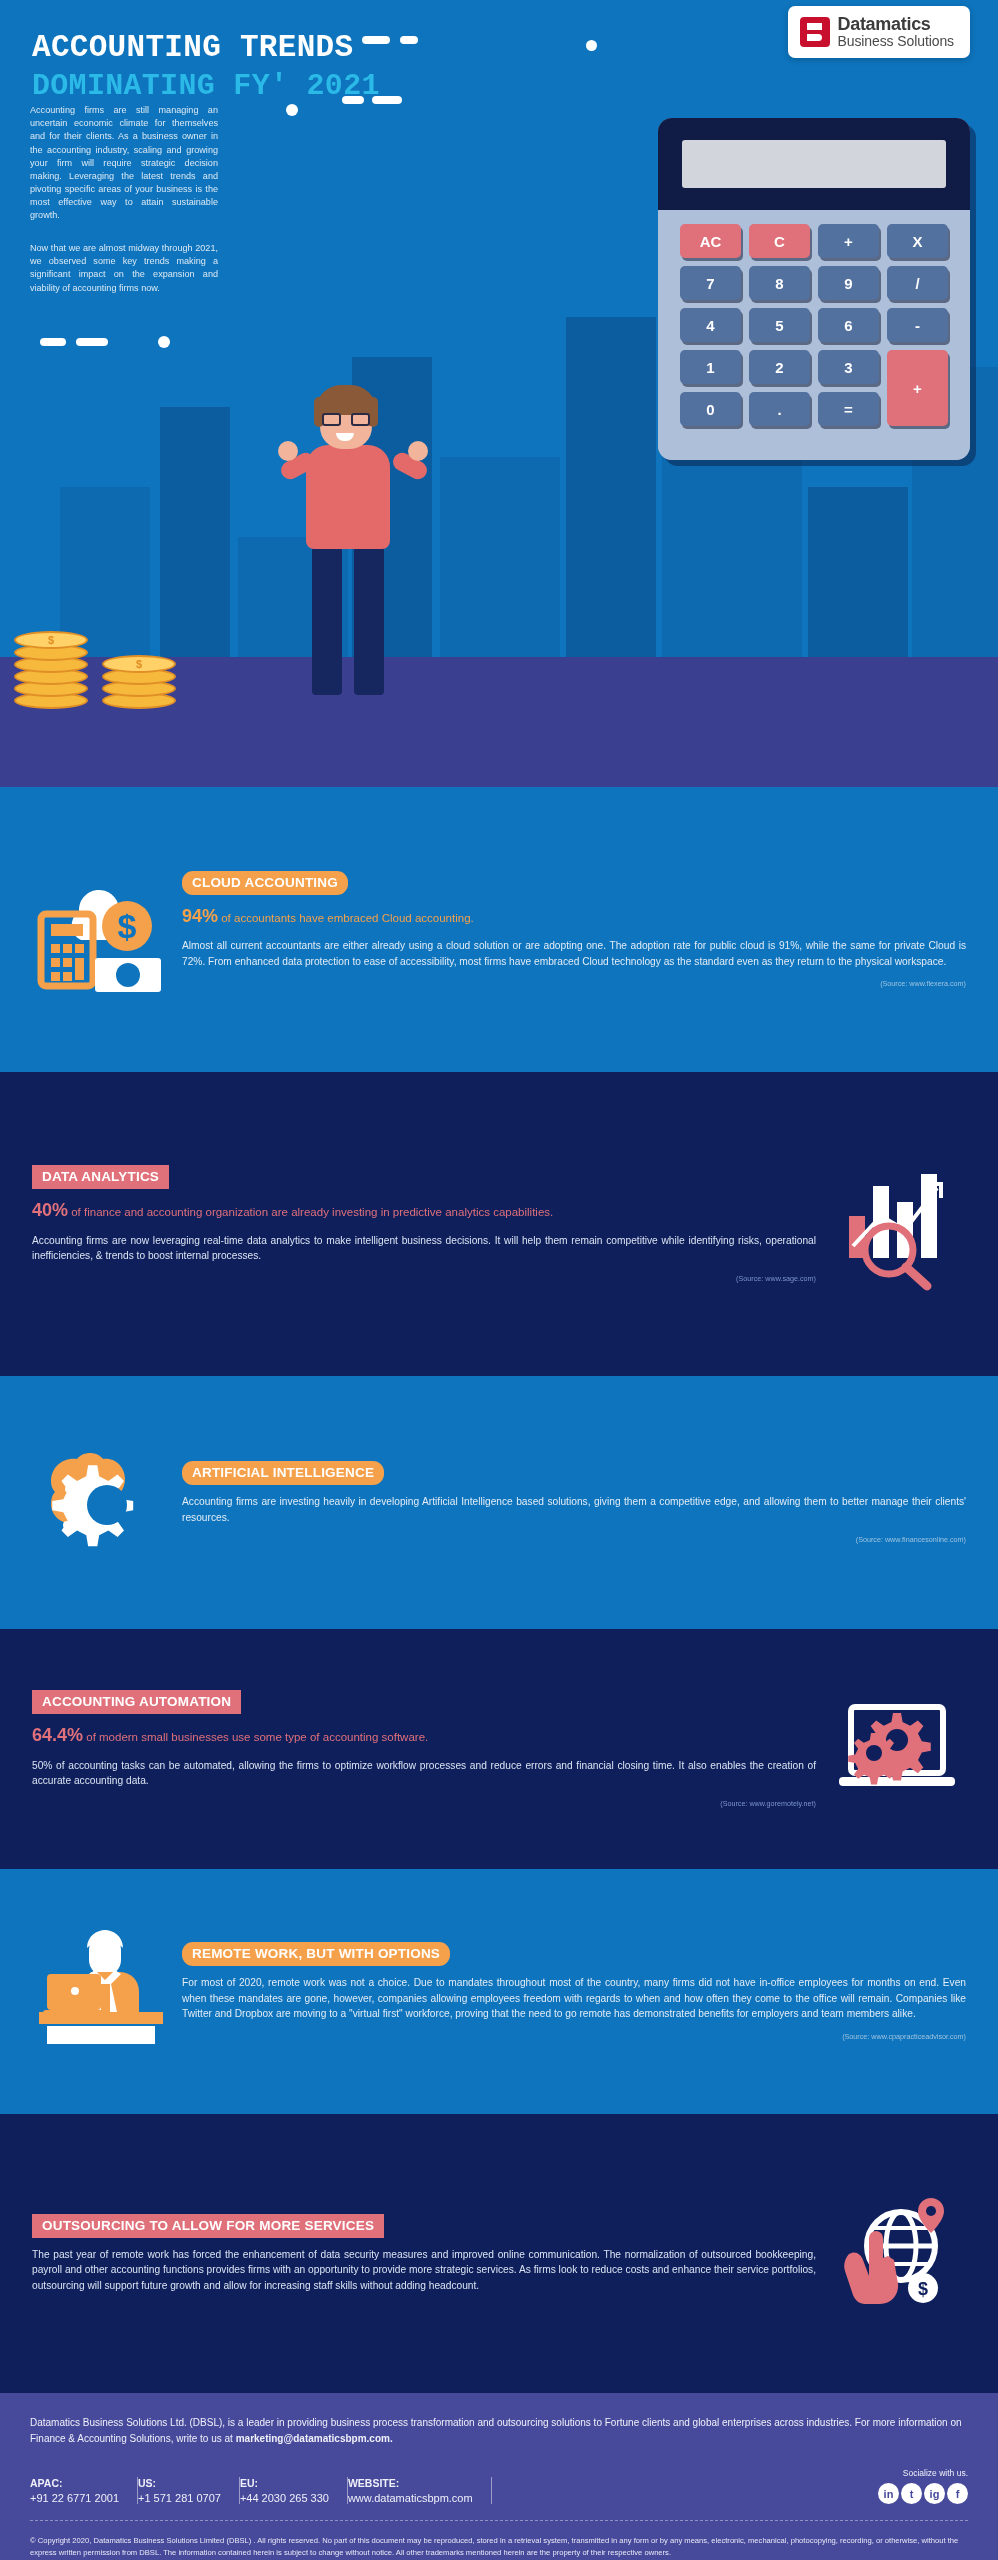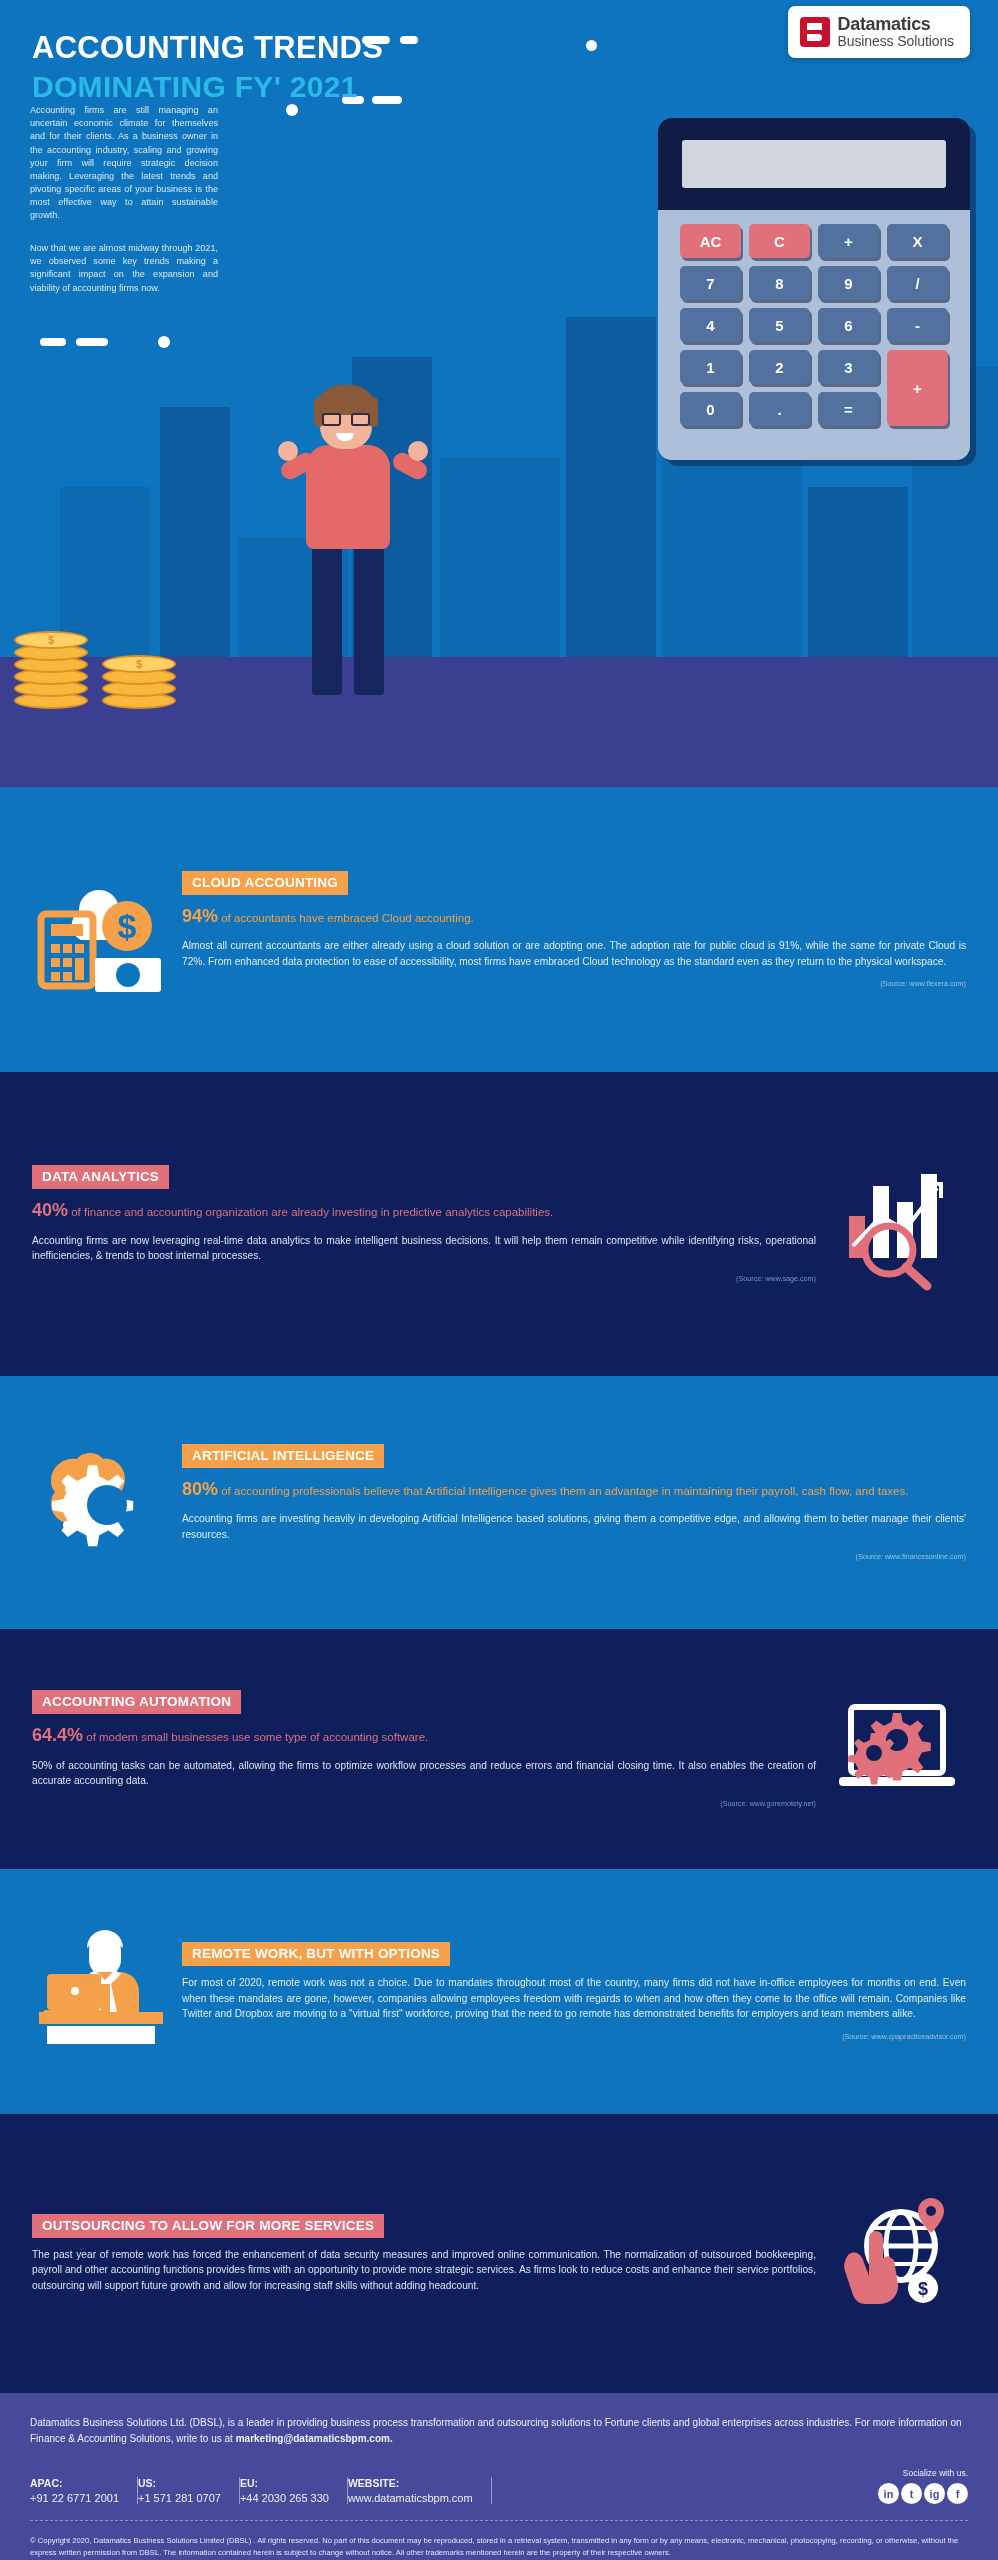--- a/index.html
+++ b/index.html
@@ -55,21 +55,21 @@
     content: ""; position: absolute;
     left: 7px; top: 17px; width: 15px; height: 7px;
     background: #ffffff;
     border-radius: 0 4px 4px 0;
   }
   .logo-txt { line-height: 1.05; }
   .logo-t1 { font-size: 18px; font-weight: bold; color: #3c3c3c; letter-spacing: -.3px; }
   .logo-t2 { font-size: 14px; color: #4a4a4a; letter-spacing: -.1px; }
 
   .hero-title {
-    position: absolute; left: 32px; top: 30px; z-index: 5;
+    position: absolute; left: 32px; top: 30px; z-index: 5; font-family: Liberation Mono, monospace;
   }
   .h-line1 {
     font-size: 31px; font-weight: bold; color: #ffffff;
     letter-spacing: .3px;
   }
   .h-line2 {
     font-size: 30px; font-weight: bold; color: #2bb9e8;
     letter-spacing: .3px; margin-top: 4px;
   }
 
@@ -153,21 +153,21 @@
   .sec-icon { flex: 0 0 auto; width: 150px; display: flex; justify-content: center; }
   .sec-body { flex: 1 1 auto; padding: 0 6px; }
   .sec.rev .sec-body { order: 1; }
   .sec.rev .sec-icon { order: 2; }
 
   .sec-label {
     display: inline-block; padding: 4px 10px 5px;
     font-size: 13.5px; font-weight: bold; color: #ffffff;
     letter-spacing: .2px; margin-bottom: 9px;
   }
-  .sec-label.orange { background: #f5a14b; }
+  .sec-label.orange { background: #f5a14b; border-radius: 11px; }
   .sec-label.pink   { background: #e0707a; }
 
   .sec-stat { font-size: 11.5px; line-height: 1.42; margin-bottom: 9px; }
   .sec-stat .big { font-size: 18px; font-weight: bold; }
   .sec-stat.orange { color: #f5a14b; }
   .sec-stat.pink   { color: #e0707a; }
 
   .sec-text {
     font-size: 10.2px; line-height: 1.52; color: #e3ecf6;
     text-align: justify;
@@ -381,23 +381,20 @@
         <circle cx="38" cy="56" r="4" fill="#ffffff"></circle>
         <circle cx="52" cy="78" r="4" fill="#ffffff"></circle>
         <circle cx="36" cy="92" r="4" fill="#ffffff"></circle>
         <path d="M38 56 L52 78 L36 92" fill="none" stroke="#ffffff" stroke-width="2.5"></path>
         <path d="M86 22 l10 0 2 12 10 5 10-7 7 7 -7 10 5 10 12 2 0 10 -12 2 -5 10 7 10 -7 7 -10 -7 -10 5 -2 12 -10 0 -2 -12 -10 -5 -10 7 -7 -7 7 -10 -5 -10 -12 -2 0 -10 12 -2 5 -10 -7 -10 7 -7 10 7 10 -5z" fill="#ffffff" transform="translate(-22,12) scale(0.92)"></path>
         <circle cx="76" cy="72" r="20" fill="#0d74bd"></circle>
       </svg>
     </div>
     <div class="sec-body">
       <div class="sec-label orange">ARTIFICIAL INTELLIGENCE</div>
-      <div class="sec-stat orange">
-        <span class="big">80%</span><span> of accounting professionals believe that Artificial Intelligence gives them an advantage in maintaining their payroll, cash flow, and taxes.</span>
-      </div>
       <div class="sec-text">Accounting firms are investing heavily in developing Artificial Intelligence based solutions, giving them a competitive edge, and allowing them to better manage their clients' resources.</div>
       <div class="sec-src">(Source: www.financesonline.com)</div>
     </div>
   </div>
 
   <div class="sec dark rev" style="height:240px;">
     <div class="sec-body">
       <div class="sec-label pink">ACCOUNTING AUTOMATION</div>
       <div class="sec-stat pink">
         <span class="big">64.4%</span><span> of modern small businesses use some type of accounting software.</span>

